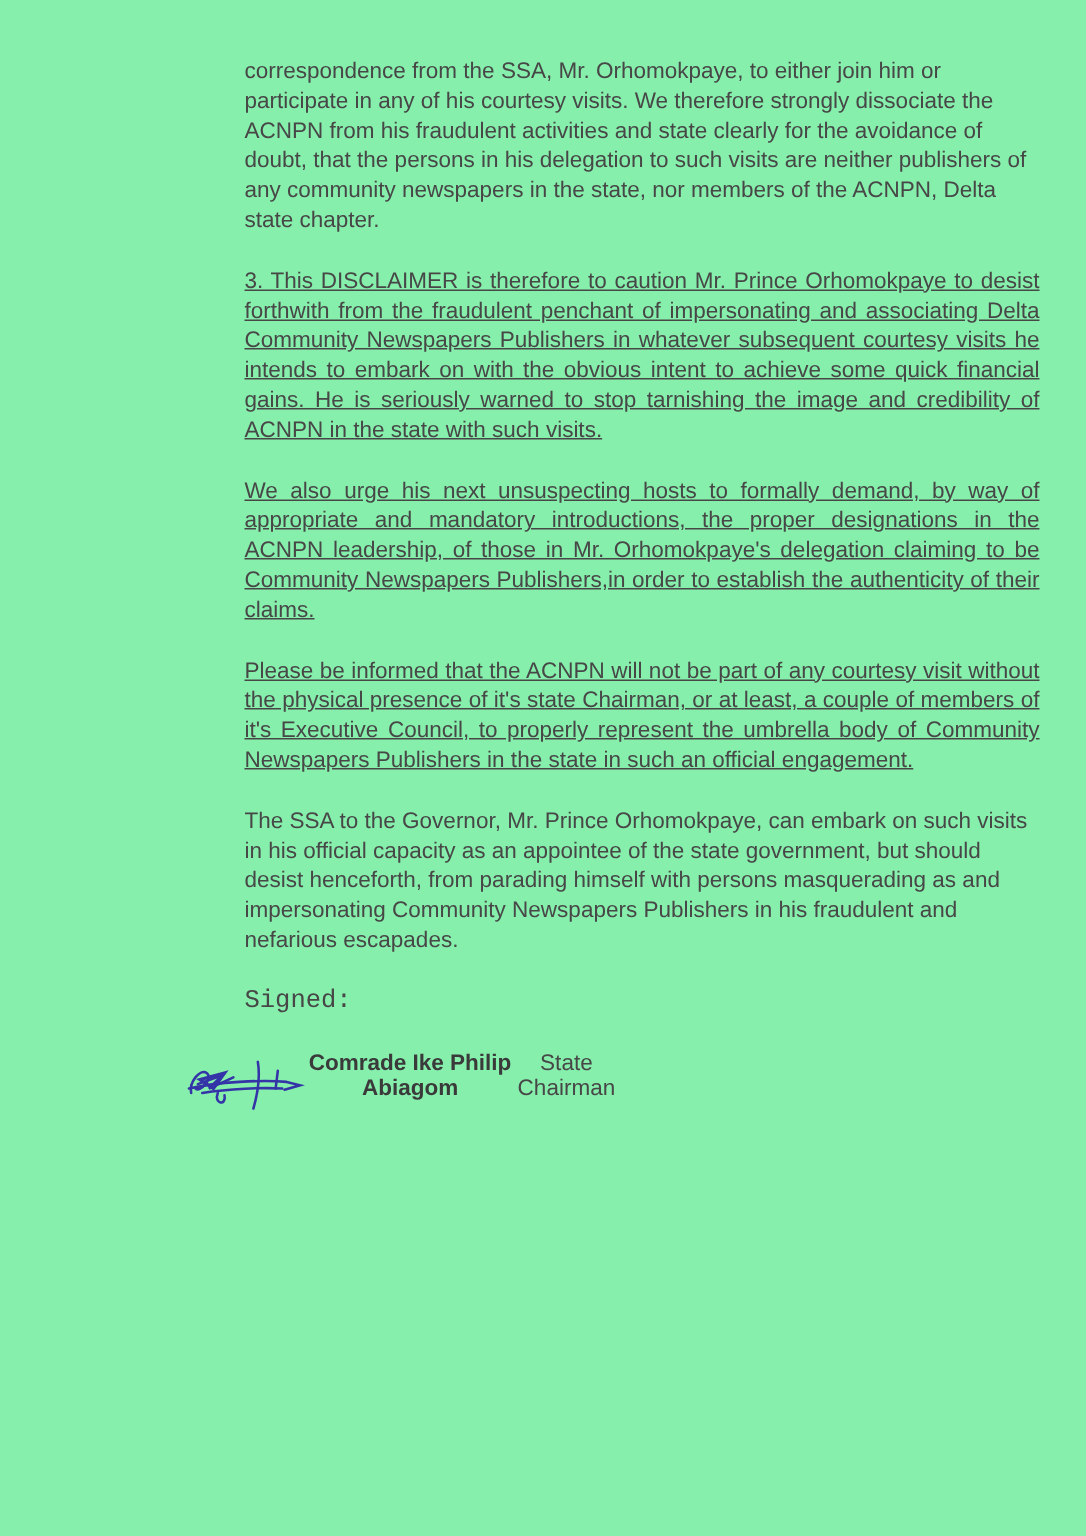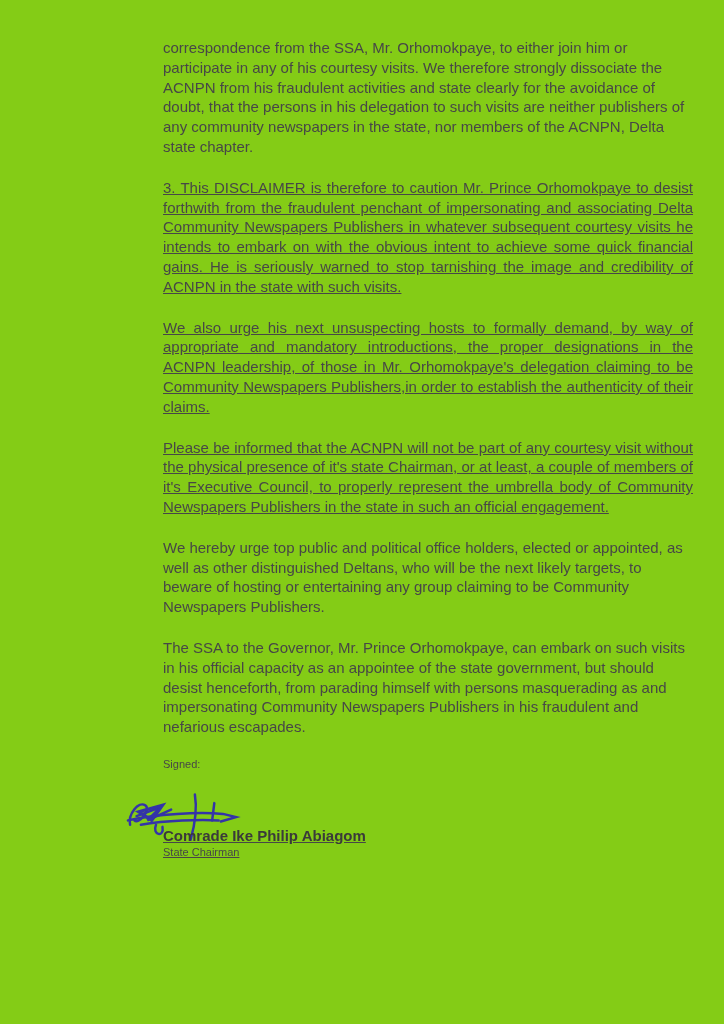--- a/index.html
+++ b/index.html
@@ -1,92 +1,91 @@
 <!DOCTYPE html>
 <html><head>
 <meta charset="utf-8">
 <style>
   * { margin: 0; padding: 0; box-sizing: border-box; }
   html, body { background: #ffffff; }
   .page {
     position: relative;
     width: 724px;
     height: 1024px;
-    background: #84cc16;
+    background: #86efac;
     font-family: "Liberation Sans", "DejaVu Sans", sans-serif;
     color: #474747;
     overflow: hidden;
   }
   .content {
     position: absolute;
     left: 163px;
     top: 38px;
     width: 530px;
   }
   .content p.para {
     font-size: 15px;
     line-height: 1.32;
     margin-bottom: 21px;
     color: #474747;
   }
   .align-left { text-align: left; }
   .align-justify { text-align: justify; text-decoration: underline; }
   .signed {
-    font-size: 11px;
+    font-size: 17px;
     margin-top: 2px;
     margin-bottom: 18px;
     color: #474747;
+    font-family: Liberation Mono, monospace;
   }
   .signature-row {
     display: flex;
     justify-content: space-between;
     width: 530px;
     margin-top: 4px;
   }
   .sig-block {
     display: flex;
-    flex-direction: column;
-    align-items: flex-start;
-    text-decoration: underline;
+    flex-direction: row;
+    align-items: flex-end;
   }
   .sig-block.left  { width: 250px; }
   .sig-block.right { width: 235px; }
   .sig-art { display: block; }
   .sig-art.left-art  { margin-bottom: -15px; margin-left: -40px; }
   .sig-art.right-art { margin-bottom: -22px; margin-left: -30px; }
   .sig-name {
     font-size: 15px;
     font-weight: bold;
     color: #3a3a3a;
     text-align: center;
     position: relative;
     z-index: 2;
   }
   .sig-title {
-    font-size: 11px;
+    font-size: 15px;
     color: #474747;
     text-align: center;
     margin-top: 2px;
   }
 </style>
 </head>
 <body>
 
 <div class="page">
   <div class="content">
 
     <p class="para align-left">correspondence from the SSA, Mr. Orhomokpaye, to either join him or participate in any of his courtesy visits. We therefore strongly dissociate the ACNPN from his fraudulent activities and state clearly for the avoidance of doubt, that the persons in his delegation to such visits are neither publishers of any community newspapers in the state, nor members of the ACNPN, Delta state chapter.</p>
 
     <p class="para align-justify">3. This DISCLAIMER is therefore to caution Mr. Prince Orhomokpaye to desist forthwith from the fraudulent penchant of impersonating and associating Delta Community Newspapers Publishers in whatever subsequent courtesy visits he intends to embark on with the obvious intent to achieve some quick financial gains. He is seriously warned to stop tarnishing the image and credibility of ACNPN in the state with such visits.</p>
 
     <p class="para align-justify">We also urge his next unsuspecting hosts to formally demand, by way of appropriate and mandatory introductions, the proper designations in the ACNPN leadership, of those in Mr. Orhomokpaye's delegation claiming to be Community Newspapers Publishers,in order to establish the authenticity of their claims.</p>
 
     <p class="para align-justify">Please be informed that the ACNPN will not be part of any courtesy visit without the physical presence of it's state Chairman, or at least, a couple of members of it's Executive Council, to properly represent the umbrella body of Community Newspapers Publishers in the state in such an official engagement.</p>
 
-    <p class="para align-left">We hereby urge top public and political office holders, elected or appointed, as well as other distinguished Deltans, who will be the next likely targets, to beware of hosting or entertaining any group claiming to be Community Newspapers Publishers.</p>
 
     <p class="para align-left">The SSA to the Governor, Mr. Prince Orhomokpaye, can embark on such visits in his official capacity as an appointee of the state government, but should desist henceforth, from parading himself with persons masquerading as and impersonating Community Newspapers Publishers in his fraudulent and nefarious escapades.</p>
 
     <p class="signed">Signed:</p>
 
     <div class="signature-row">
 
       <div class="sig-block left">
         <svg class="sig-art left-art" width="120" height="54" viewBox="0 0 110 50">
           <g fill="none" stroke-width="2.3" stroke-linecap="round" stroke="#3434a8">

